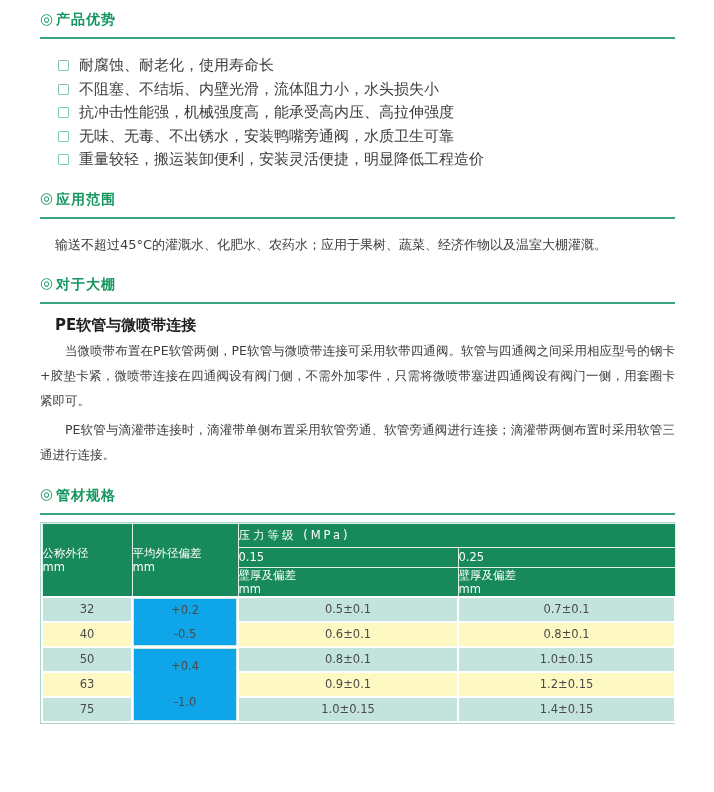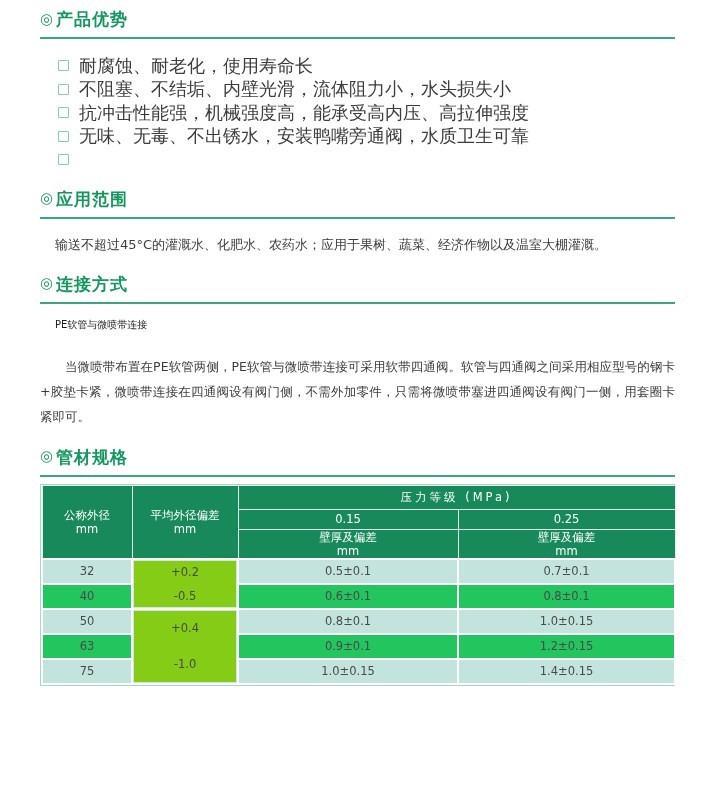--- a/index.html
+++ b/index.html
@@ -22,33 +22,33 @@
   }
   .sec-icon {
     color: #17995f;
     font-size: 15px;
     line-height: 1;
     margin-right: 3px;
     font-weight: bold;
   }
   .sec-title {
     color: #14985f;
-    font-size: 17px;
+    font-size: 14px;
     font-weight: bold;
     letter-spacing: 1px;
     line-height: 22px;
   }
 
   
   .adv-list { margin: 15px 0 0 18px; list-style: none; }
   .adv-item {
     display: flex;
     align-items: center;
     height: 23.5px;
-    font-size: 18px;
+    font-size: 15px;
     color: #3c3c3c;
   }
   .checkbox {
     width: 11px; height: 11px;
     border: 1px solid #82cbb2;
     border-radius: 1px;
     margin-right: 10px;
     flex: 0 0 auto;
   }
 
@@ -59,27 +59,27 @@
     padding-left: 15px;
     font-size: 13px;
     line-height: 20px;
     color: #3c3c3c;
   }
 
   
   .sub-title {
     margin-top: 12px;
     padding-left: 15px;
-    font-size: 10px;
-    font-weight: normal;
+    font-size: 15px;
+    font-weight: bold;
     color: #1d1d1d;
     line-height: 18px;
   }
   .para {
-    margin-top: 20px;
+    margin-top: 4px;
     font-size: 12.5px;
     line-height: 25px;
     color: #3c3c3c;
     text-indent: 2em;
     text-align: justify;
   }
 
   
   .table-wrap {
     margin-top: 7px;
@@ -91,41 +91,41 @@
     width: 633px;
     table-layout: fixed;
   }
   col.c1 { width: 90px; }
   col.c2 { width: 106px; }
   col.c3 { width: 220px; }
   col.c4 { width: 217px; }
   thead td {
     background: #17895b;
     color: #ffffff;
-    text-align: center;
+    text-align: left;
     vertical-align: middle;
     font-size: 11.5px;
     border: 1px solid #dff0ea;
     line-height: 14px;
   }
   .pressure-cell { height: 24px; letter-spacing: 3px; }
   .plevel-cell   { height: 20px; }
   .wall-cell     { height: 27px; }
   tbody td {
     height: 25px;
     text-align: center;
     vertical-align: middle;
     font-size: 11.5px;
     color: #4a4a4a;
     border: 2px solid #ffffff;
-    background: #22c55e;
+    background: #fef9c3;
   }
   tr.teal td { background: #c2e4dd; }
   tbody td.dev, tr.teal td.dev {
-    background: #84cc16;
+    background: #0ea5e9;
     box-shadow: inset 0 0 0 1px #cde8e1;
     padding: 0;
   }
   .dev-inner {
     display: flex;
     flex-direction: column;
     justify-content: space-around;
     align-items: center;
     height: 100%;
     width: 100%;
@@ -153,38 +153,40 @@
     <li class="adv-item">
       <span class="checkbox"></span>
       <span>抗冲击性能强，机械强度高，能承受高内压、高拉伸强度</span>
     </li>
     <li class="adv-item">
       <span class="checkbox"></span>
       <span>无味、无毒、不出锈水，安装鸭嘴旁通阀，水质卫生可靠</span>
     </li>
     <li class="adv-item">
       <span class="checkbox"></span>
+      <span>重量较轻，搬运装卸便利，安装灵活便捷，明显降低工程造价</span>
     </li>
   </ul>
 
   <div class="sec">
     <div class="sec-head">
       <span class="sec-icon">◎</span>
       <span class="sec-title">应用范围</span>
     </div>
     <div class="app-body">输送不超过45°C的灌溉水、化肥水、农药水；应用于果树、蔬菜、经济作物以及温室大棚灌溉。</div>
   </div>
 
   <div class="sec" style="margin-top:18px;">
     <div class="sec-head">
       <span class="sec-icon">◎</span>
-      <span class="sec-title">连接方式</span>
+      <span class="sec-title">对于大棚</span>
     </div>
     <div class="sub-title">PE软管与微喷带连接</div>
     <p class="para">当微喷带布置在PE软管两侧，PE软管与微喷带连接可采用软带四通阀。软管与四通阀之间采用相应型号的钢卡+胶垫卡紧，微喷带连接在四通阀设有阀门侧，不需外加零件，只需将微喷带塞进四通阀设有阀门一侧，用套圈卡紧即可。</p>
+    <p class="para">PE软管与滴灌带连接时，滴灌带单侧布置采用软管旁通、软管旁通阀进行连接；滴灌带两侧布置时采用软管三通进行连接。</p>
   </div>
 
   <div class="sec" style="margin-top:17px;">
     <div class="sec-head">
       <span class="sec-icon">◎</span>
       <span class="sec-title">管材规格</span>
     </div>
 
     <div class="table-wrap">
       <table>

